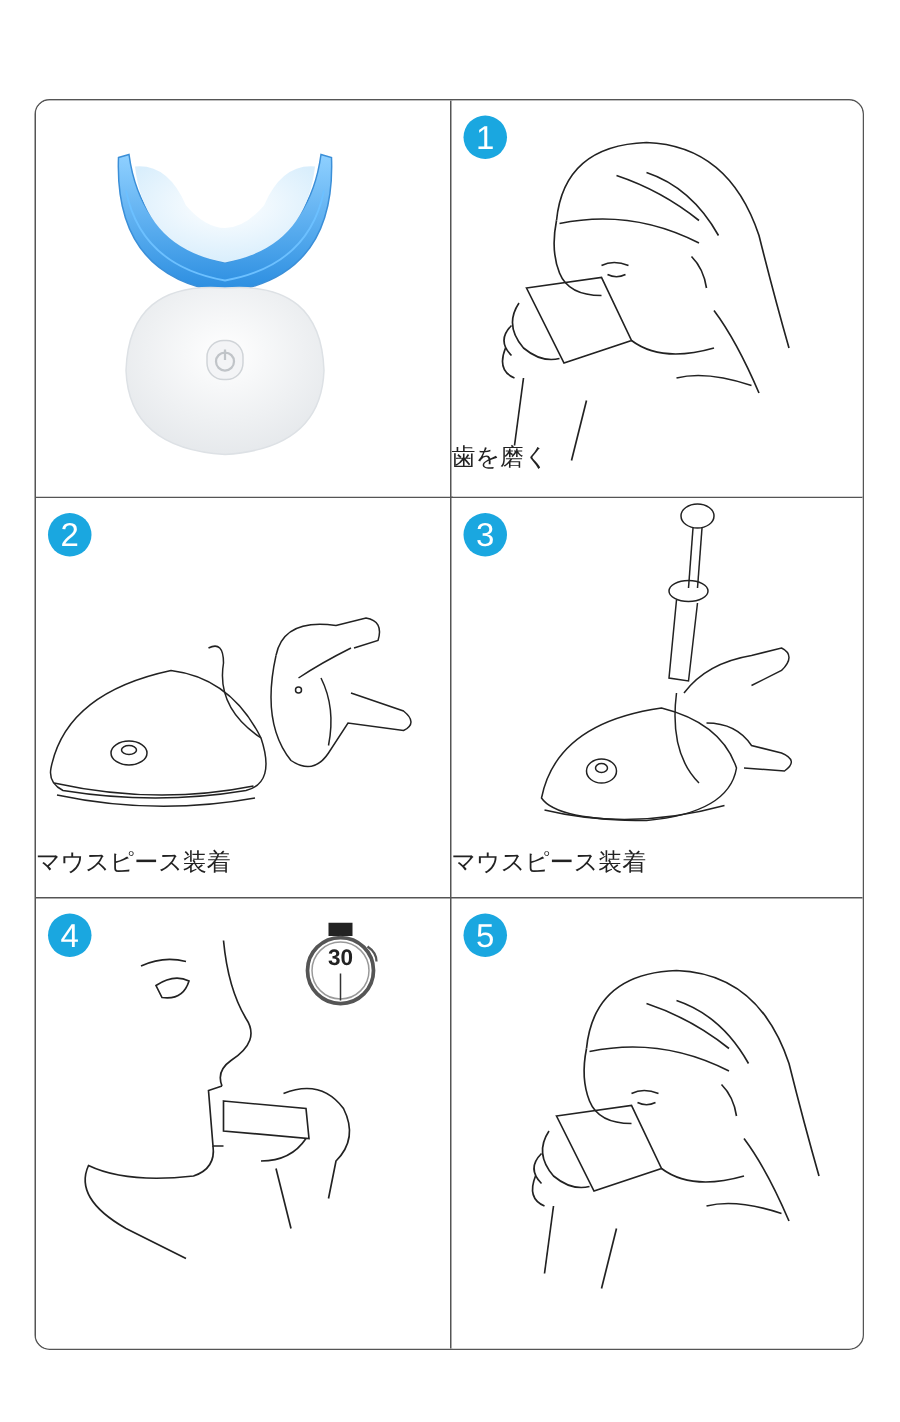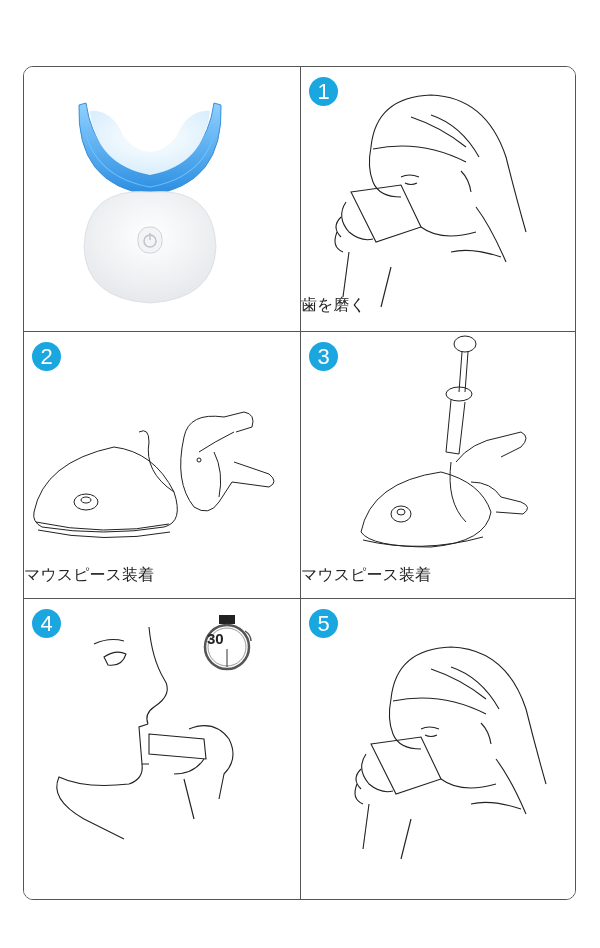--- a/index.html
+++ b/index.html
@@ -135,21 +135,21 @@
       <path d="M180 160 Q170 175 150 175"></path>
       <path d="M160 180 Q165 200 170 220"></path>
     </svg>
     <svg width="60" height="60" style="left:175px;top:16px">
       <rect x="20" y="0" width="16" height="9" fill="#222"></rect>
       <circle cx="28" cy="32" r="22" fill="#fff" stroke="#555" stroke-width="2.5"></circle>
       <circle cx="28" cy="32" r="19" fill="none" stroke="#999" stroke-width="1"></circle>
       <line x1="28" y1="34" x2="28" y2="52" stroke="#333" stroke-width="1"></line>
       <path d="M46 16 Q52 20 52 26" stroke="#555" fill="none" stroke-width="1.5"></path>
     </svg>
-    <div style="position:absolute;left:183px;top:31px;width:40px;font-family:'Liberation Sans',sans-serif;font-weight:bold;font-size:15px;color:#222">30</div>
+    <div style="position:absolute;left:183px;top:31px;width:40px;text-align:center;font-family:'Liberation Sans',sans-serif;font-weight:bold;font-size:15px;color:#222">30</div>
   </div>
 
   <div class="cell" style="left:277px;top:532px;width:276px;height:302px">
     <div class="badge">5</div>
     <svg width="276" height="302" fill="none" stroke="#222" stroke-width="1.1">
       <path d="M90 100 Q95 50 150 48 Q205 50 225 110 Q235 150 245 185"></path>
       <path d="M90 100 Q86 120 92 135 Q98 150 120 150"></path>
       <path d="M92 102 Q140 92 185 115"></path>
       <path d="M130 70 Q160 80 185 100"></path>
         <path d="M150 68 Q180 78 198 110"></path>

